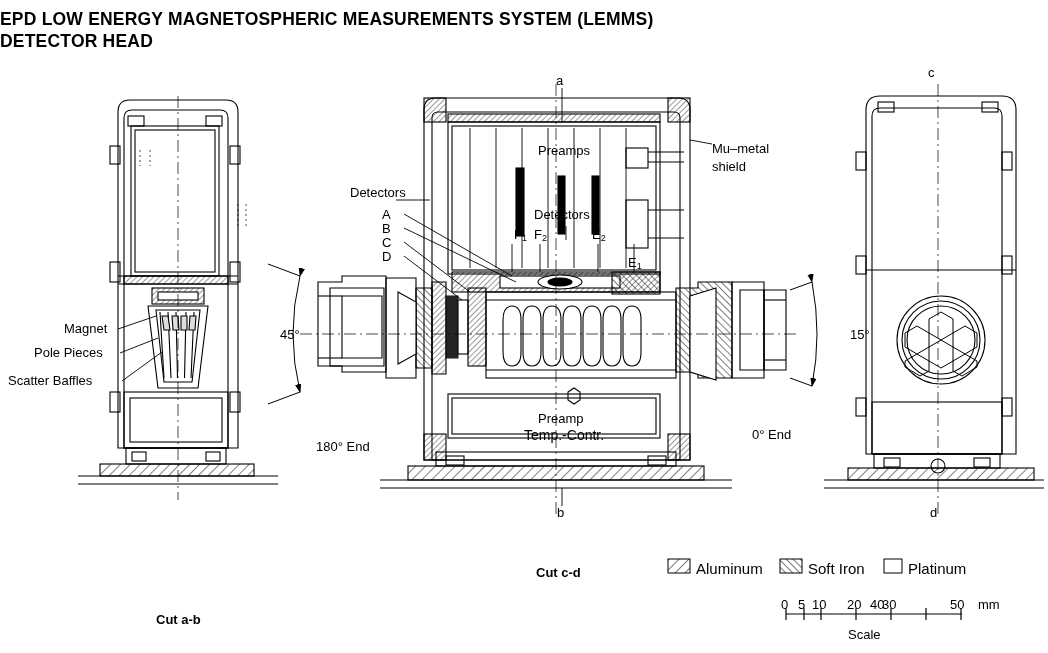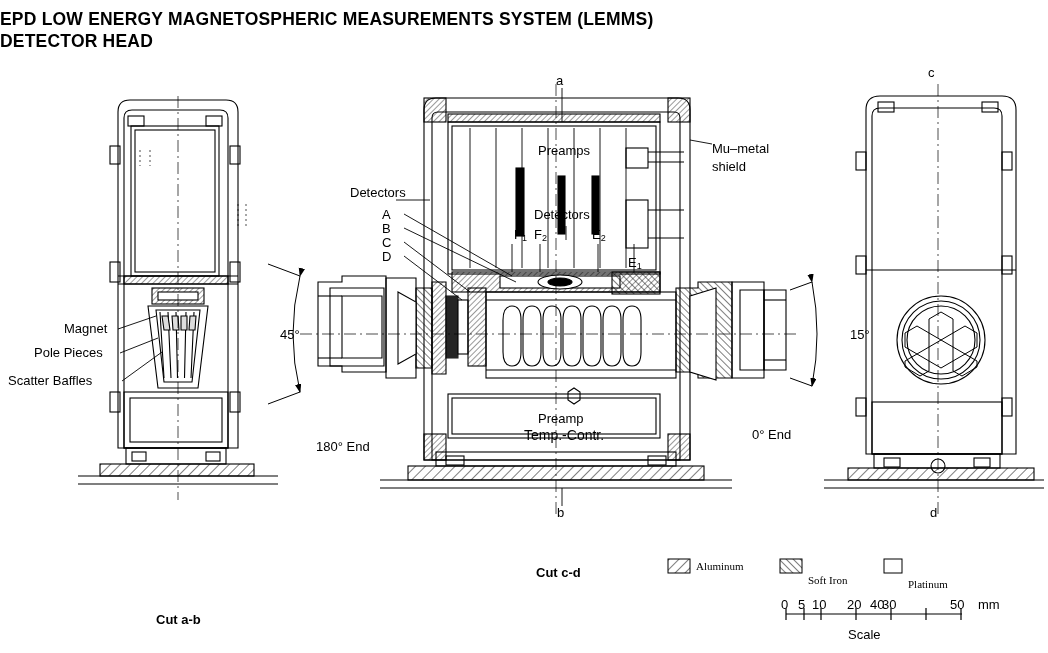--- a/index.html
+++ b/index.html
@@ -11,21 +11,21 @@
   .stage{position:absolute;left:0;top:0;width:1048px;height:653px;}
   .title{
     position:absolute;left:0;top:8px;width:944px;text-align:left;
     font-weight:bold;font-size:17.5px;line-height:22px;letter-spacing:.2px;
   }
   .lbl{position:absolute;font-size:13px;line-height:14px;white-space:nowrap;}
   .lbl.b{font-weight:bold;}
   .lbl.sm{font-size:14px;text-align:right;}
   svg{position:absolute;left:0;top:0;}
   .sub{font-size:9px;vertical-align:-2px;}
-  .legend-item{position:absolute;font-size:11px;white-space:nowrap;font-family:Liberation Serif, serif;}
+  .legend-item{position:absolute;font-size:15px;white-space:nowrap;}
   .scalebox{position:absolute;font-size:13px;}
 </style>
 </head>
 <body>
 
 <div class="stage">
 
   <div class="title">
     <div>EPD LOW ENERGY MAGNETOSPHERIC MEASUREMENTS SYSTEM (LEMMS)</div>
     <div>DETECTOR HEAD</div>
@@ -317,22 +317,22 @@
   <div class="lbl" style="left:712px;top:160px;">shield</div>
 
   <div class="lbl" style="left:538px;top:412px;">Preamp</div>
   <div class="lbl sm" style="left:524px;top:428px;">Temp.-Contr.</div>
 
   <div class="lbl" style="left:826px;top:328px;margin-left:24px;">15°</div>
   <div class="lbl" style="left:752px;top:428px;">0° End</div>
   <div class="lbl b" style="left:536px;top:566px;">Cut c-d</div>
 
   <div class="legend-item" style="left:696px;top:560px;">Aluminum</div>
-  <div class="legend-item" style="left:808px;top:574px;text-align:right;">Soft Iron</div>
-  <div class="legend-item" style="left:908px;top:560px;margin-top:18px;">Platinum</div>
+  <div class="legend-item" style="left:808px;top:560px;text-align:right;">Soft Iron</div>
+  <div class="legend-item" style="left:908px;top:560px;">Platinum</div>
 
   <div class="scalebox" style="left:781px;top:597px;">0</div>
   <div class="scalebox" style="left:798px;top:597px;">5</div>
   <div class="scalebox" style="left:812px;top:597px;">10</div>
   <div class="scalebox" style="left:847px;top:597px;">20</div>
   <div class="scalebox" style="left:882px;top:597px;">30</div>
   <div class="scalebox" style="left:870px;top:597px;">40</div>
   <div class="scalebox" style="left:950px;top:597px;">50</div>
   <div class="scalebox" style="left:978px;top:597px;">mm</div>
   <div class="scalebox" style="left:848px;top:627px;">Scale</div>

